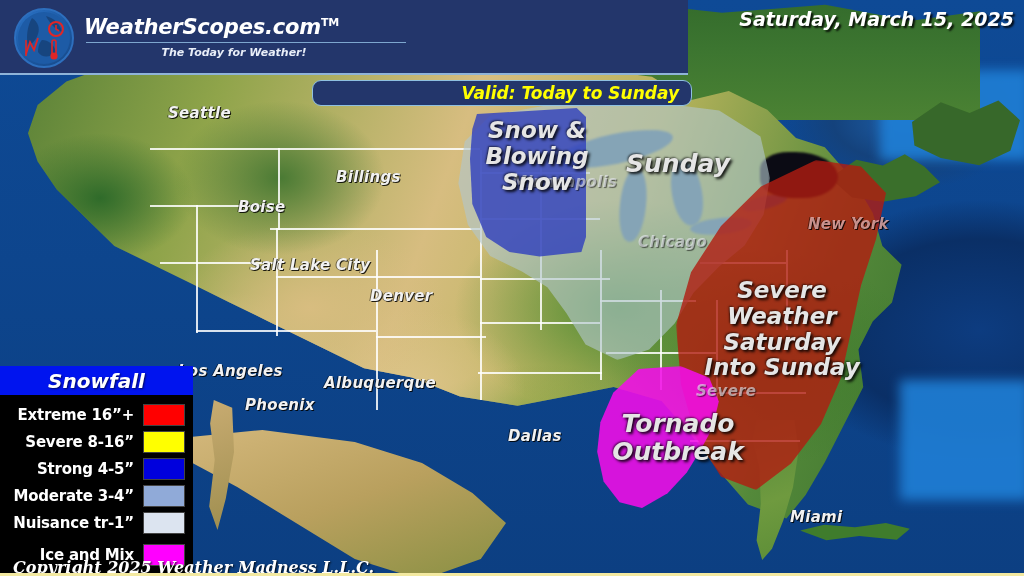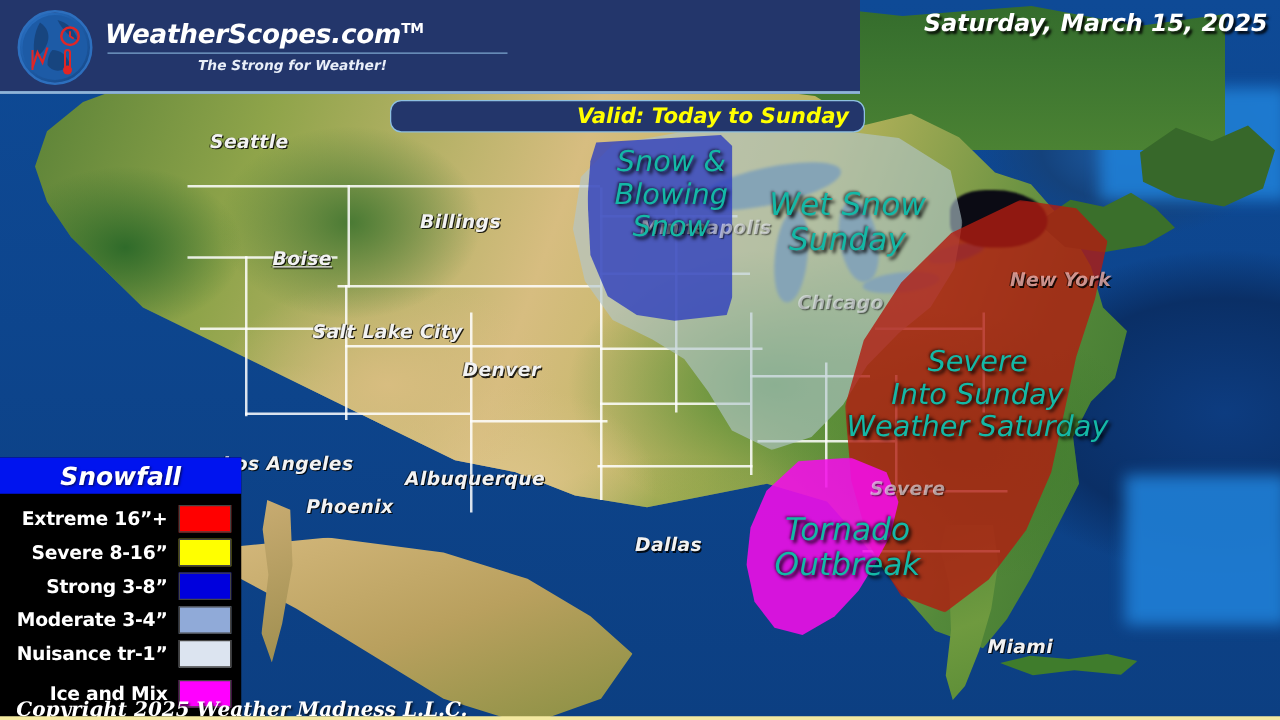--- a/index.html
+++ b/index.html
@@ -129,22 +129,22 @@
   .panel-valid{position:absolute;left:312px;top:80px;width:380px;height:26px;
     background:#23366b;border:1.5px solid #8fc0e0;border-radius:9px;
     display:flex;align-items:center;justify-content:flex-end;padding-right:12px;box-sizing:border-box;}
   .valid-txt{color:#ffff00;font-family:"DejaVu Sans",sans-serif;font-weight:bold;font-style:italic;font-size:17px;}
 
   .date-txt{position:absolute;right:10px;top:8px;color:#ffffff;
     font-family:"DejaVu Sans",sans-serif;font-weight:bold;font-style:italic;font-size:19px;
     text-shadow:2px 2px 2px rgba(0,0,0,.85);}
 
   
-  .callout{position:absolute;color:#14b8a6;font-family:"DejaVu Sans",sans-serif;
-    font-weight:normal;font-style:italic;text-align:center;line-height:1.12;
+  .callout{position:absolute;color:#e5e5e5;font-family:"DejaVu Sans",sans-serif;
+    font-weight:bold;font-style:italic;text-align:center;line-height:1.12;
     text-shadow:2px 2px 3px rgba(0,0,0,.9),-1px -1px 2px rgba(0,0,0,.55);}
   #c-snowblow{left:478px;top:118px;width:118px;font-size:23px;}
   #c-wetsnow{left:578px;top:150px;width:200px;font-size:25px;}
   #c-severe{left:672px;top:278px;width:220px;font-size:23px;}
   #c-tornado{left:602px;top:410px;width:152px;font-size:25px;}
 
   
   .legend{position:absolute;left:0;top:366px;width:193px;background:#000;}
   .legend-hd{background:#0014ef;height:29px;display:flex;align-items:center;justify-content:center;}
   .legend-hd span{color:#fff;font-family:"DejaVu Sans",sans-serif;font-weight:bold;font-style:italic;font-size:20px;
@@ -216,47 +216,46 @@
   <div class="border-v" style="left:786px;top:250px;height:80px;"></div>
 
   <div class="ov ov-wetsnow"></div>
   <div class="ov ov-snowblow"></div>
   <div class="ov ov-severe"></div>
   <div class="ov ov-tornado"></div>
 
   <div id="city-layer">
       <div class="city" style="left: 168px; top: 104px;">Seattle</div>
       <div class="city" style="left: 336px; top: 168px;">Billings</div>
-      <div class="city" style="left: 218px; top: 198px; text-decoration: underline;">Boise</div>
+      <div class="city" style="left: 238px; top: 198px;">Boise</div>
       <div class="city" style="left: 250px; top: 256px;">Salt Lake City</div>
       <div class="city" style="left: 370px; top: 287px;">Denver</div>
       <div class="city" style="left: 178px; top: 362px;">Los Angeles</div>
       <div class="city" style="left: 245px; top: 396px;">Phoenix</div>
       <div class="city" style="left: 324px; top: 374px;">Albuquerque</div>
       <div class="city" style="left: 508px; top: 427px;">Dallas</div>
       <div class="city dim" style="left: 512px; top: 173px;">Minneapolis</div>
       <div class="city dim" style="left: 638px; top: 233px;">Chicago</div>
       <div class="city dim" style="left: 696px; top: 382px;">Severe</div>
       <div class="city ondark" style="left: 808px; top: 215px;">New York</div>
       <div class="city" style="left: 790px; top: 508px;">Miami</div>
     </div>
 
   <div class="callout" id="c-snowblow">
     <div>Snow &amp;</div>
     <div>Blowing</div>
     <div>Snow</div>
   </div>
   <div class="callout" id="c-wetsnow">
-    <div>Wet Snow</div>
     <div>Sunday</div>
   </div>
   <div class="callout" id="c-severe">
     <div>Severe</div>
+    <div>Weather Saturday</div>
     <div>Into Sunday</div>
-    <div>Weather Saturday</div>
   </div>
   <div class="callout" id="c-tornado">
     <div>Tornado</div>
     <div>Outbreak</div>
   </div>
 
   <div class="panel-main">
     <div class="logo-wrap">
       <div class="globe">
         <svg width="56" height="56" viewBox="0 0 56 56" aria-hidden="true">
@@ -268,21 +267,21 @@
           <path d="M40 15 L40 19 L43 21" stroke="#e02626" stroke-width="1.6" fill="none"></path>
           <rect x="36" y="30" width="4" height="16" rx="2" fill="none" stroke="#e02626" stroke-width="1.6"></rect>
           <circle cx="38" cy="46" r="3.6" fill="#e02626"></circle>
           <path d="M10 44 L14 32 L18 40 L22 28" stroke="#e02626" stroke-width="1.8" fill="none"></path>
           <path d="M10 46 L10 30" stroke="#e02626" stroke-width="1.6"></path>
         </svg>
       </div>
       <div class="brand-txt">
         <div class="brand-name"><span>WeatherScopes.com</span><sup>TM</sup></div>
         <div class="brand-rule"></div>
-        <div class="brand-tag">The Strong for Weather!</div>
+        <div class="brand-tag">The Today for Weather!</div>
       </div>
     </div>
   </div>
 
   <div class="panel-valid">
     <span class="valid-txt">Valid: Today to Sunday</span>
   </div>
 
   <div class="date-txt">Saturday, March 15, 2025</div>
 
@@ -293,21 +292,21 @@
     <div class="legend-body" id="legend-body">
         <div class="lrow">
           <span class="lbl">Extreme 16”+</span>
           <span class="sw" style="background: rgb(255, 0, 0);"></span>
         </div>
         <div class="lrow">
           <span class="lbl">Severe 8-16”</span>
           <span class="sw" style="background: rgb(255, 255, 0);"></span>
         </div>
         <div class="lrow">
-          <span class="lbl">Strong 3-8”</span>
+          <span class="lbl">Strong 4-5”</span>
           <span class="sw" style="background: rgb(0, 0, 221);"></span>
         </div>
         <div class="lrow">
           <span class="lbl">Moderate  3-4”</span>
           <span class="sw" style="background: rgb(144, 170, 216);"></span>
         </div>
         <div class="lrow">
           <span class="lbl">Nuisance tr-1”</span>
           <span class="sw" style="background: rgb(220, 228, 240);"></span>
         </div>

